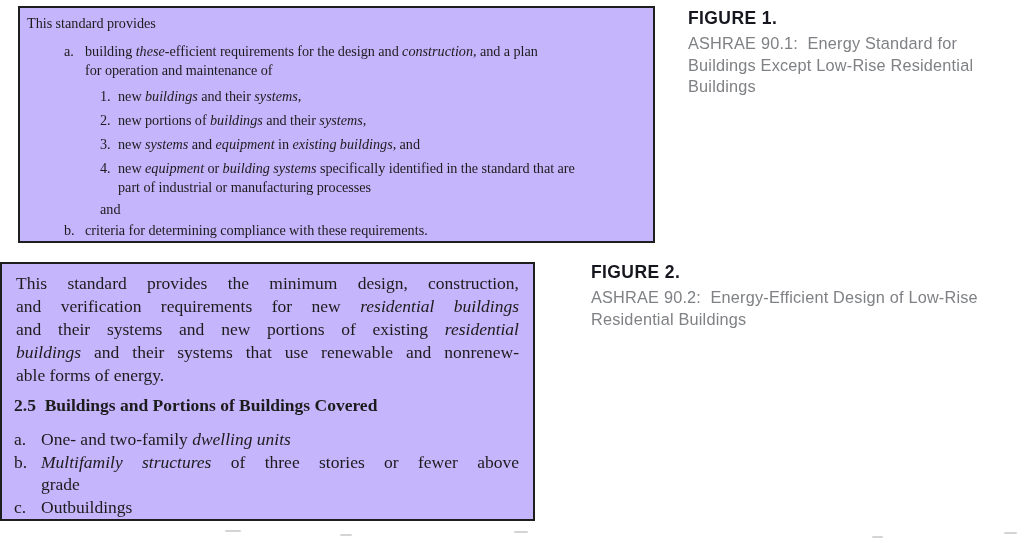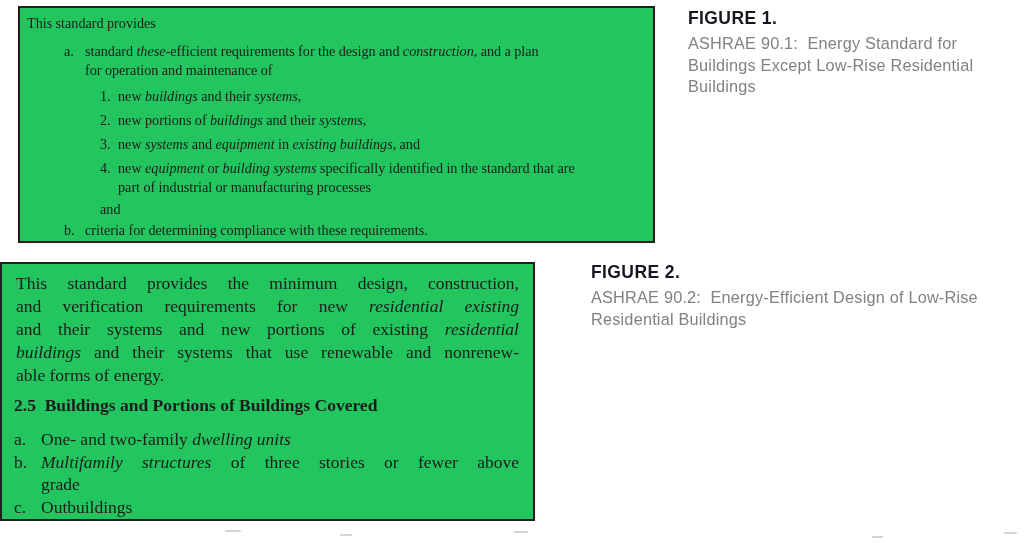--- a/index.html
+++ b/index.html
@@ -10,21 +10,21 @@
     background: var(--page-background, #ffffff);
     overflow: hidden;
     font-family: "Liberation Serif", serif;
   }
 
   
   .scan-box {
     position: absolute;
     box-sizing: border-box;
     border: 2px solid var(--box-border, #1e1e1e);
-    background: #22c55e;
+    background: #c4b5fd;
     color: var(--scan-text, #1c1c1c);
     overflow: hidden;
   }
   .box1 {
     left: 18px; top: 6px;
     width: 637px; height: 237px;
     padding: 6px 10px 0 7px;
     font-size: 14.2px;
     line-height: 19px;
     word-spacing: -0.2px;
@@ -106,21 +106,21 @@
 </head>
 <body>
 
 <div class="page">
 
   <section class="scan-box box1">
     <p class="b1-intro">This standard provides</p>
 
     <div class="li item-a">
       <span class="mk">a.</span>
-      <span class="t"><span>standard </span><i>these</i><span>-efficient requirements for the design and </span><i>construction</i><span>, and a plan</span><br><span>for operation and maintenance of</span></span>
+      <span class="t"><span>building </span><i>these</i><span>-efficient requirements for the design and </span><i>construction</i><span>, and a plan</span><br><span>for operation and maintenance of</span></span>
     </div>
 
     <div class="li sub">
       <span class="mk">1.</span>
       <span class="t"><span>new </span><i>buildings</i><span> and their </span><i>systems</i><span>,</span></span>
     </div>
     <div class="li sub">
       <span class="mk">2.</span>
       <span class="t"><span>new portions of </span><i>buildings</i><span> and their </span><i>systems</i><span>,</span></span>
     </div>
@@ -142,21 +142,21 @@
   </section>
 
   <aside class="caption caption1">
     <h2 class="fig-label">FIGURE 1.</h2>
     <p class="fig-text">ASHRAE 90.1:  Energy Standard for Buildings Except Low-Rise Residential Buildings</p>
   </aside>
 
   <section class="scan-box box2">
     <div class="b2-para">
       <div class="jline"><span>This standard provides the minimum design, construction,</span></div>
-      <div class="jline"><span>and verification requirements for new </span><i>residential existing</i></div>
+      <div class="jline"><span>and verification requirements for new </span><i>residential buildings</i></div>
       <div class="jline"><span>and their systems and new portions of existing </span><i>residential</i></div>
       <div class="jline"><i>buildings</i><span> and their systems that use renewable and nonrenew-</span></div>
       <div class="jline last"><span>able forms of energy.</span></div>
     </div>
 
     <h3 class="b2-heading">2.5  Buildings and Portions of Buildings Covered</h3>
 
     <div class="b2-items">
       <div class="li b2-item">
         <span class="mk">a.</span>

